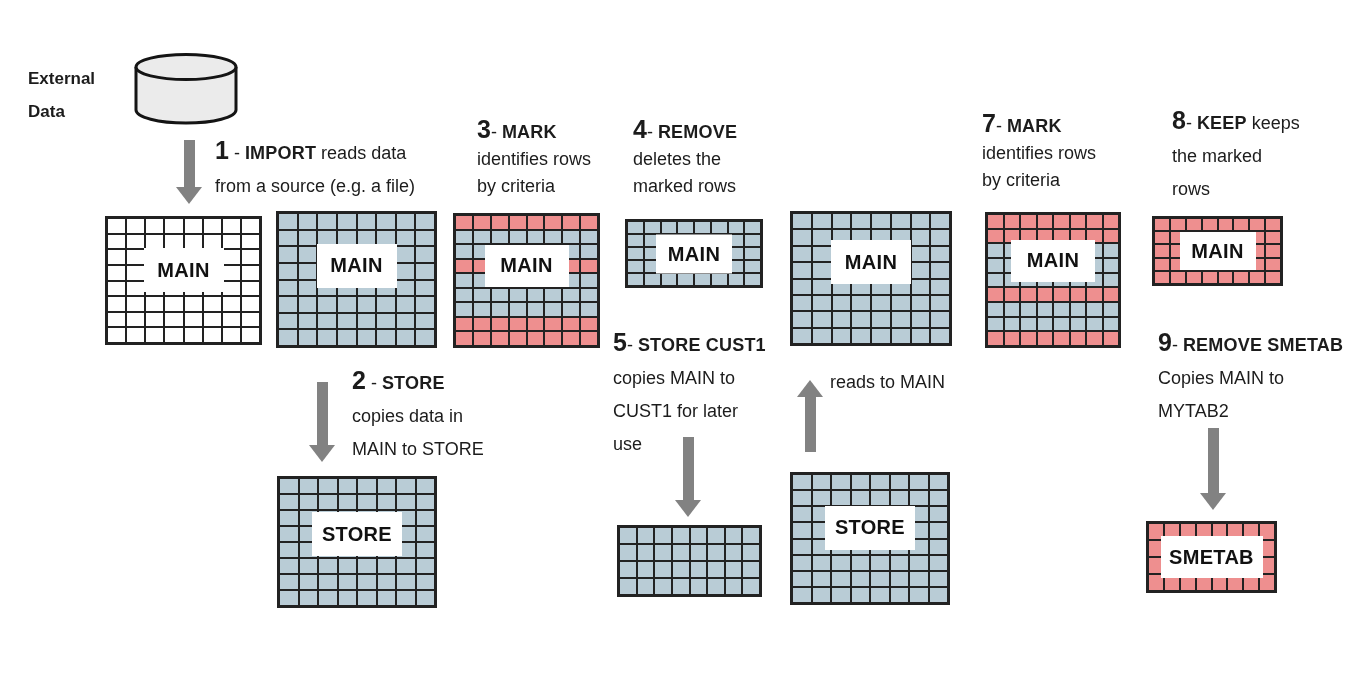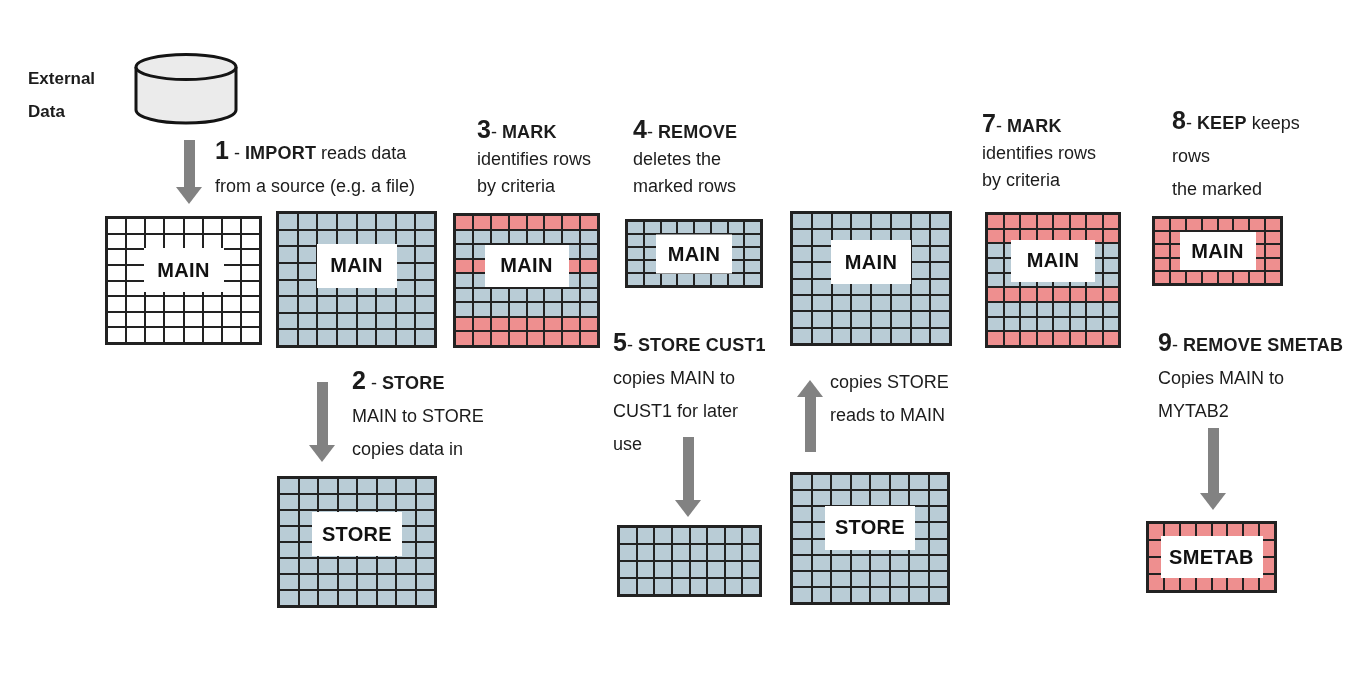--- a/index.html
+++ b/index.html
@@ -71,22 +71,22 @@
       <div class="head"></div>
     </div>
 
   <div class="step loose" style="left:215px;top:134px">
     <div><span class="num">1</span><span class="sep"> - </span><span class="kw">IMPORT</span><span class="rest"> reads data</span></div>
     <div>from a source (e.g. a file)</div>
   </div>
 
   <div class="step loose" style="left:352px;top:364px">
     <div><span class="num">2</span><span class="sep"> - </span><span class="kw">STORE</span></div>
+    <div>copies data in</div>
     <div>MAIN to STORE</div>
-    <div>copies data in</div>
   </div>
 
   <div class="step tight" style="left:477px;top:116px">
     <div><span class="num">3</span><span class="sep">- </span><span class="kw">MARK</span></div>
     <div>identifies rows</div>
     <div>by criteria</div>
   </div>
 
   <div class="step tight" style="left:633px;top:116px">
     <div><span class="num">4</span><span class="sep">- </span><span class="kw">REMOVE</span></div>
@@ -95,34 +95,33 @@
   </div>
 
   <div class="step loose" style="left:613px;top:326px">
     <div><span class="num">5</span><span class="sep">- </span><span class="kw">STORE CUST1</span></div>
     <div>copies MAIN to</div>
     <div>CUST1 for later</div>
     <div>use</div>
   </div>
 
   <div class="step loose" style="left:830px;top:366px">
-    <div>copies STORE</div>
     <div>reads to MAIN</div>
   </div>
 
   <div class="step tight" style="left:982px;top:110px">
     <div><span class="num">7</span><span class="sep">- </span><span class="kw">MARK</span></div>
     <div>identifies rows</div>
     <div>by criteria</div>
   </div>
 
   <div class="step loose" style="left:1172px;top:104px">
     <div><span class="num">8</span><span class="sep">- </span><span class="kw">KEEP</span><span class="rest"> keeps</span></div>
+    <div>the marked</div>
     <div>rows</div>
-    <div>the marked</div>
   </div>
 
   <div class="step loose" style="left:1158px;top:326px">
     <div><span class="num">9</span><span class="sep">- </span><span class="kw">REMOVE SMETAB</span></div>
     <div>Copies MAIN to</div>
     <div>MYTAB2</div>
   </div>
 
   <div class="table-wrap" style="left:105px;top:216px;width:157px;height:129px">
     <div class="grid" style="grid-template-columns: repeat(8, 1fr); grid-template-rows: repeat(8, 1fr);">

